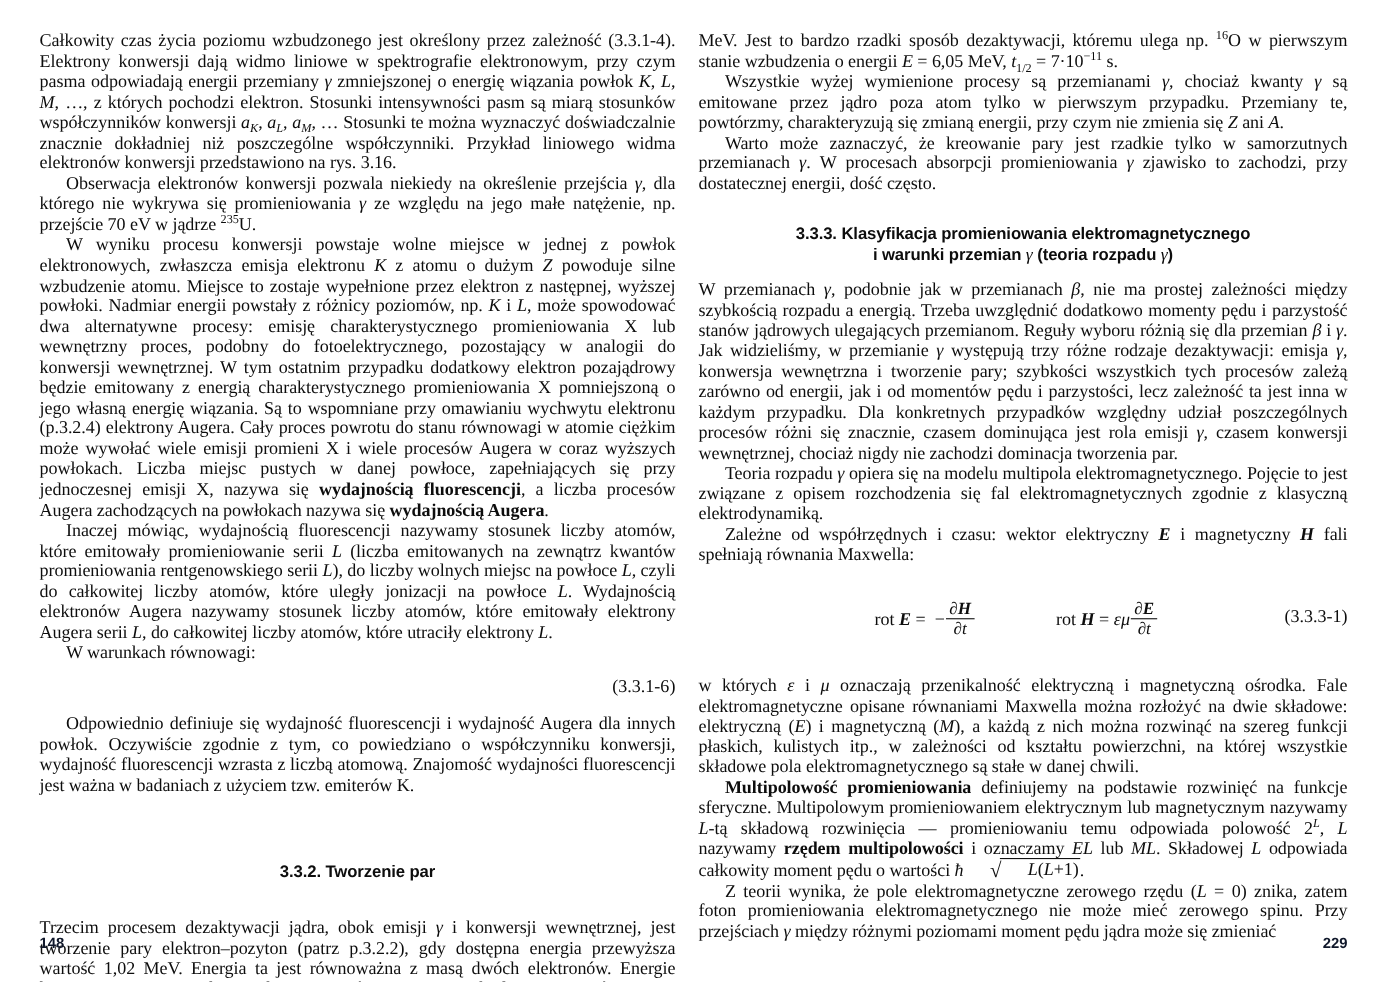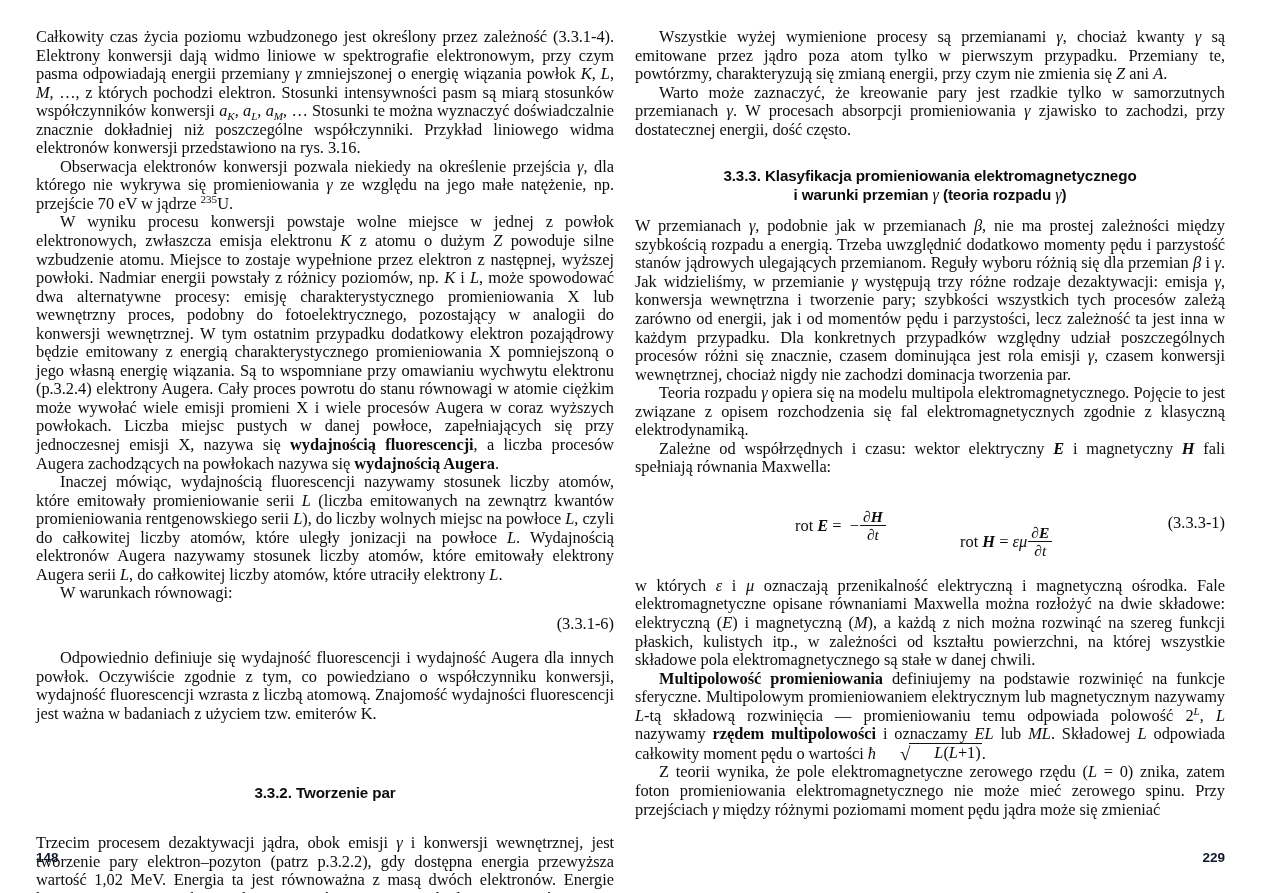--- a/index.html
+++ b/index.html
@@ -94,21 +94,21 @@
   }
 
   
   .maxwell {
     position: relative;
     height: 62px;
     margin: 18px 0 20px 0;
     font-size: 16.4px;
   }
   .maxwell .m-eq1 { position: absolute; left: 160px; top: 14px; }
-  .maxwell .m-eq2 { position: absolute; left: 325px; top: 30px; }
+  .maxwell .m-eq2 { position: absolute; left: 325px; top: 14px; }
   .maxwell .m-num { position: absolute; right: 0; top: 18px; }
 
   .frac {
     display: inline-block;
     vertical-align: middle;
     text-align: center;
     margin: 0 1px;
     position: relative;
     top: -1px;
   }
@@ -176,20 +176,21 @@
 
       <div class="gap-before-332"></div>
       <div class="heading h-332">3.3.2. Tworzenie par</div>
       <div class="gap-after-332"></div>
 
       <p class="noindent">Trzecim procesem dezaktywacji jądra, obok emisji <i>γ</i> i konwersji wewnętrznej, jest tworzenie pary elektron–pozyton (patrz p.3.2.2), gdy dostępna energia przewyższa wartość 1,02 MeV. Energia ta jest równoważna z masą dwóch elektronów. Energie kinetyczne emitowanych cząstek stanowią różnicę energii wzbudzenia i wartości 1,02</p>
     </div>
 
     <div class="col col-right">
 
+      <p class="noindent">MeV. Jest to bardzo rzadki sposób dezaktywacji, któremu ulega np. <sup>16</sup>O w pierwszym stanie wzbudzenia o energii <i>E</i> = 6,05 MeV, <i>t</i><sub>1/2</sub> = 7·10<sup>−11</sup> s.</p>
 
       <p class="indent">Wszystkie wyżej wymienione procesy są przemianami <i>γ</i>, chociaż kwanty <i>γ</i> są emitowane przez jądro poza atom tylko w pierwszym przypadku. Przemiany te, powtórzmy, charakteryzują się zmianą energii, przy czym nie zmienia się <i>Z</i> ani <i>A</i>.</p>
 
       <p class="indent">Warto może zaznaczyć, że kreowanie pary jest rzadkie tylko w samorzutnych przemianach <i>γ</i>. W procesach absorpcji promieniowania <i>γ</i> zjawisko to zachodzi, przy dostatecznej energii, dość często.</p>
 
       <div class="gap-before-333"></div>
       <div class="heading">
         <div>3.3.3. Klasyfikacja promieniowania elektromagnetycznego</div>
         <div><span>i warunki przemian </span><span class="gam">γ</span><span> (teoria rozpadu </span><span class="gam">γ</span><span>)</span></div>
       </div>

